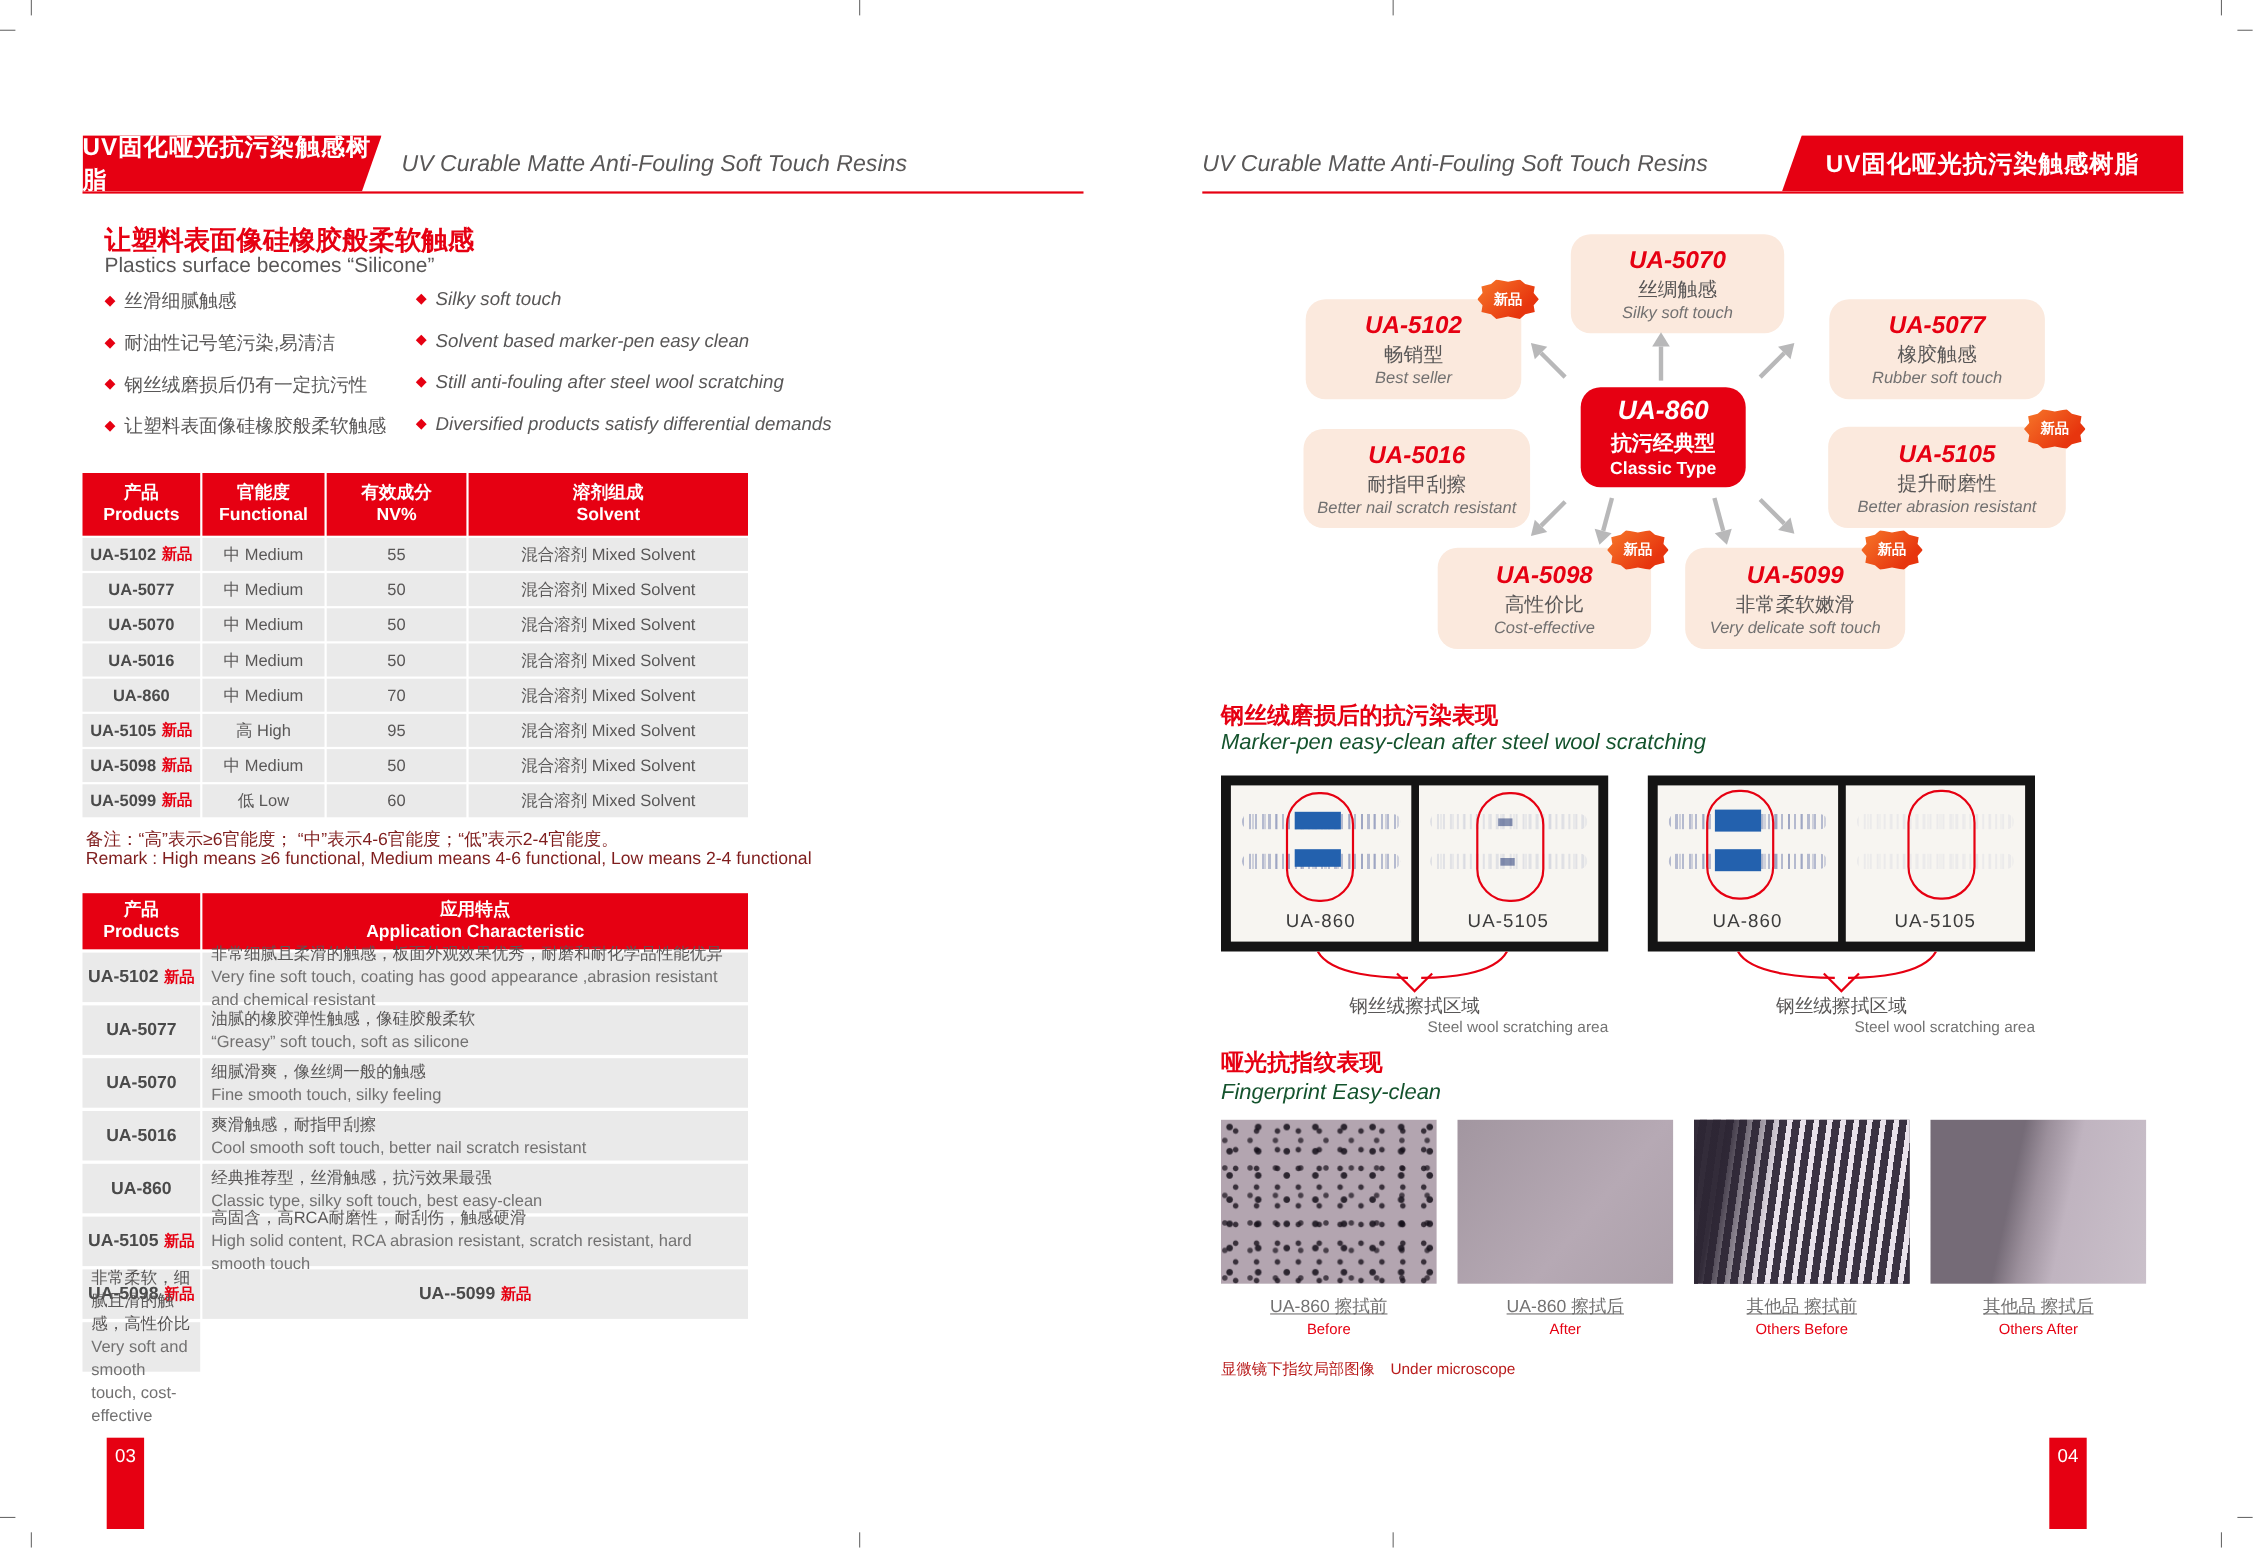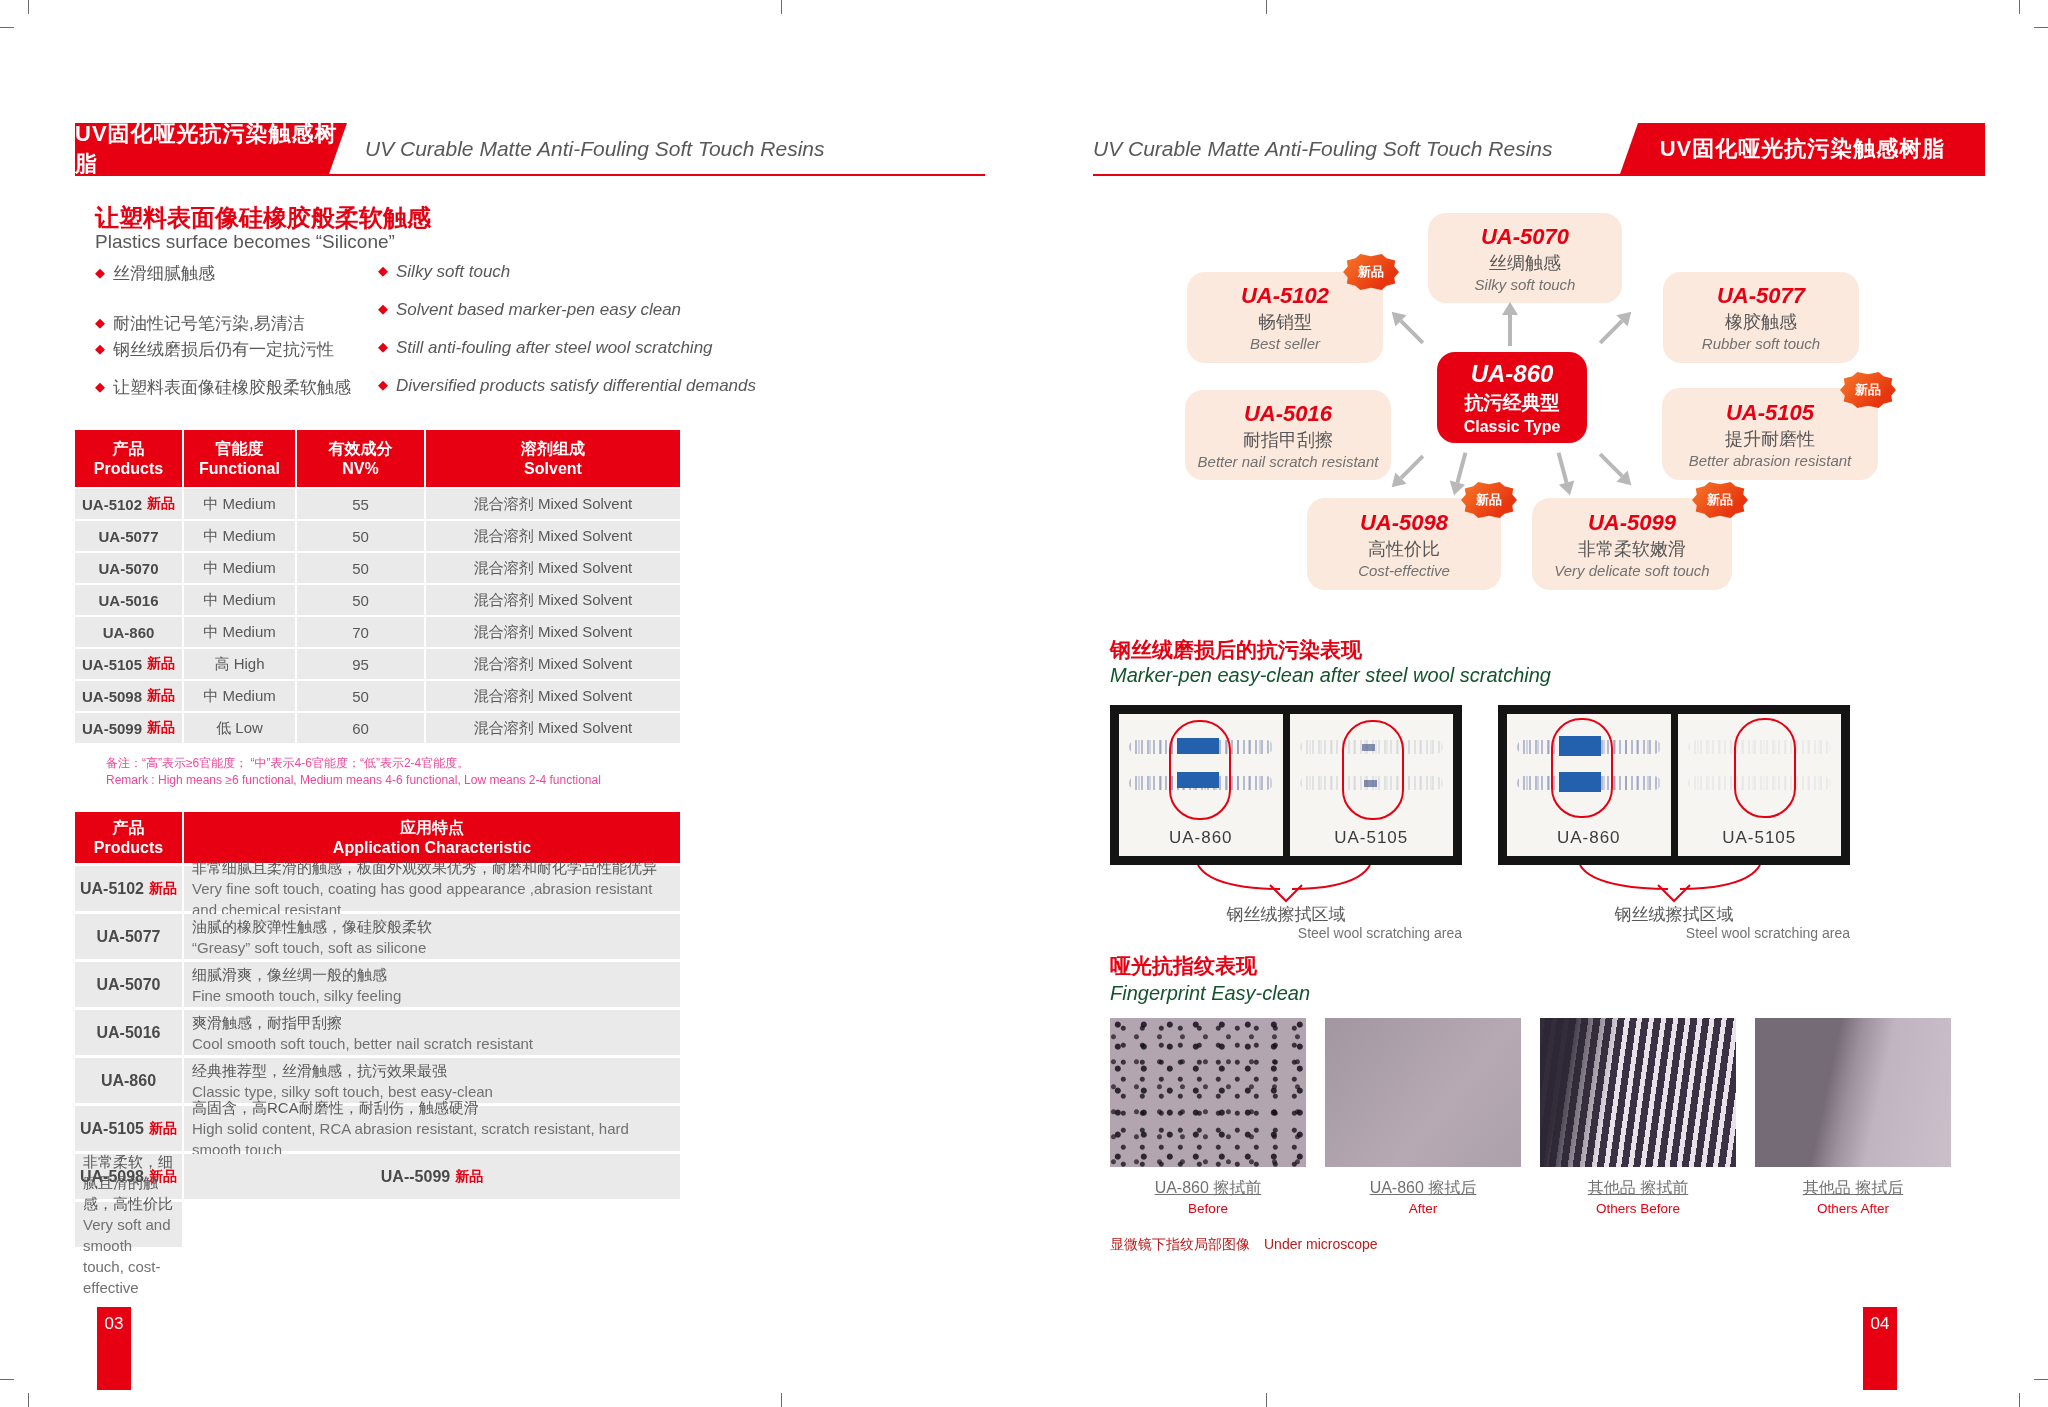--- a/index.html
+++ b/index.html
@@ -32,21 +32,21 @@
   .th1{height:57px;} .th2{height:51px;}
   .td{background:#eaeaea;display:flex;align-items:center;justify-content:center;
       height:30px;font-size:15px;color:#595757;}
   .td2{background:#eaeaea;height:45px;display:flex;align-items:center;justify-content:center;}
   .td-prod{font-weight:bold;color:#4a4a4a;}
   .new-tag{color:#e60012;font-weight:bold;margin-left:5px;font-size:14px;}
   .td-char{flex-direction:column;align-items:flex-start;justify-content:center;
            padding:0 8px;box-sizing:border-box;}
   .char-cn{font-size:15px;color:#595757;line-height:21px;}
   .char-en{font-size:15px;color:#727171;line-height:21px;}
-  .remark{position:absolute;font-size:12px;color:#ec4899;line-height:17px;margin-left:28px;}
+  .remark{position:absolute;font-size:16px;color:#7f1d1d;line-height:17px;}
   
   .ptab{position:absolute;width:34px;height:83px;background:#e60012;color:#fff;
         font-size:17px;text-align:center;padding-top:7px;box-sizing:border-box;}
   
   .node{position:absolute;background:#fbe9dd;border-radius:18px;display:flex;
         flex-direction:column;align-items:center;justify-content:center;gap:1px;}
   .node-name{font-size:22px;font-weight:bold;font-style:italic;color:#e60012;}
   .node-cn{font-size:18px;color:#595757;}
   .node-en{font-size:15px;font-style:italic;color:#727171;white-space:nowrap;}
   .node-center{position:absolute;background:#e60012;border-radius:18px;color:#fff;
@@ -126,21 +126,21 @@
   <div class="hdr-en" style="left:0">UV Curable Matte Anti-Fouling Soft Touch Resins</div>
   <div class="hdr-red hdr-red-r">
     <span>UV固化哑光抗污染触感树脂</span>
   </div>
 </div>
 
 <div class="title-cn" style="left:95px;top:202px">让塑料表面像硅橡胶般柔软触感</div>
 <div class="title-en" style="left:95px;top:231px">Plastics surface becomes “Silicone”</div>
 
 <div class="bullet" style="left:95px;top:262px"><span class="dia">◆</span><span>丝滑细腻触感</span></div>
-<div class="bullet" style="left:95px;top:312px"><span class="dia">◆</span><span>耐油性记号笔污染,易清洁</span></div>
+<div class="bullet" style="left:95px;top:300px"><span class="dia">◆</span><span>耐油性记号笔污染,易清洁</span></div>
 <div class="bullet" style="left:95px;top:338px"><span class="dia">◆</span><span>钢丝绒磨损后仍有一定抗污性</span></div>
 <div class="bullet" style="left:95px;top:376px"><span class="dia">◆</span><span>让塑料表面像硅橡胶般柔软触感</span></div>
 
 <div class="bullet bullet-en" style="left:378px;top:262px"><span class="dia">◆</span><span>Silky soft touch</span></div>
 <div class="bullet bullet-en" style="left:378px;top:300px"><span class="dia">◆</span><span>Solvent based marker-pen easy clean</span></div>
 <div class="bullet bullet-en" style="left:378px;top:338px"><span class="dia">◆</span><span>Still anti-fouling after steel wool scratching</span></div>
 <div class="bullet bullet-en" style="left:378px;top:376px"><span class="dia">◆</span><span>Diversified products satisfy differential demands</span></div>
 
 <div class="grid1" style="left:75px;top:430px">
   <div class="th th1">

